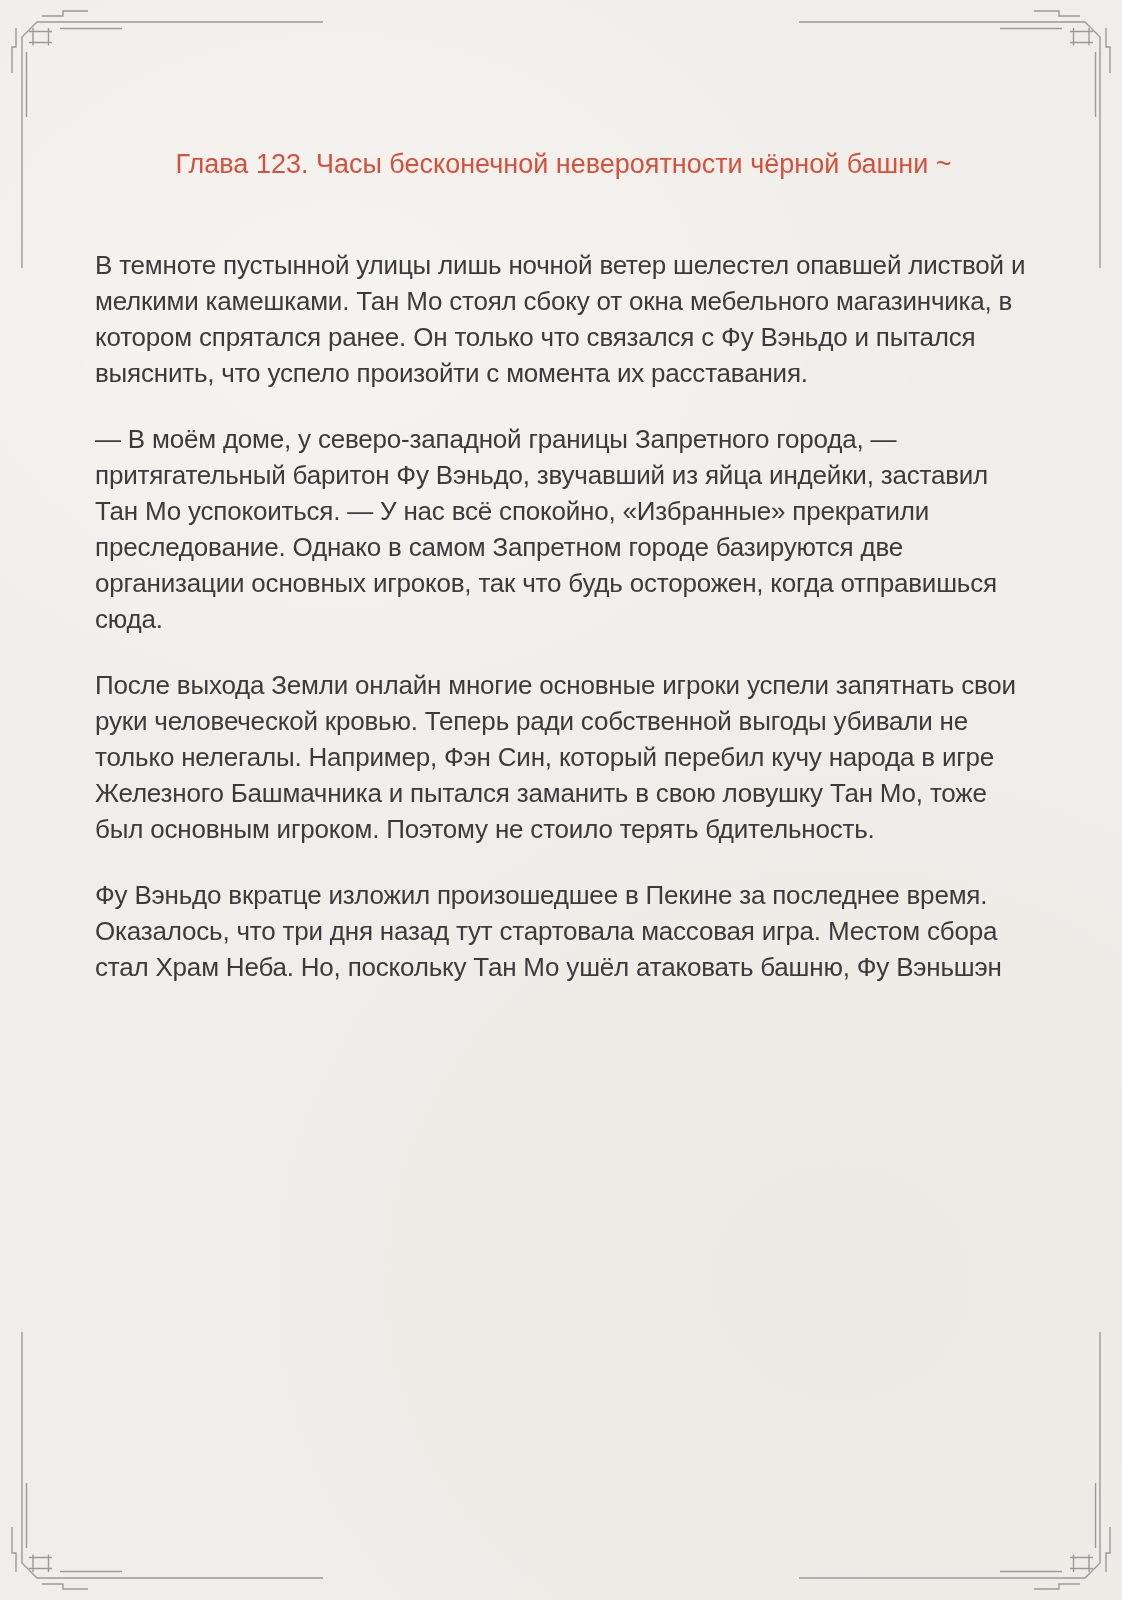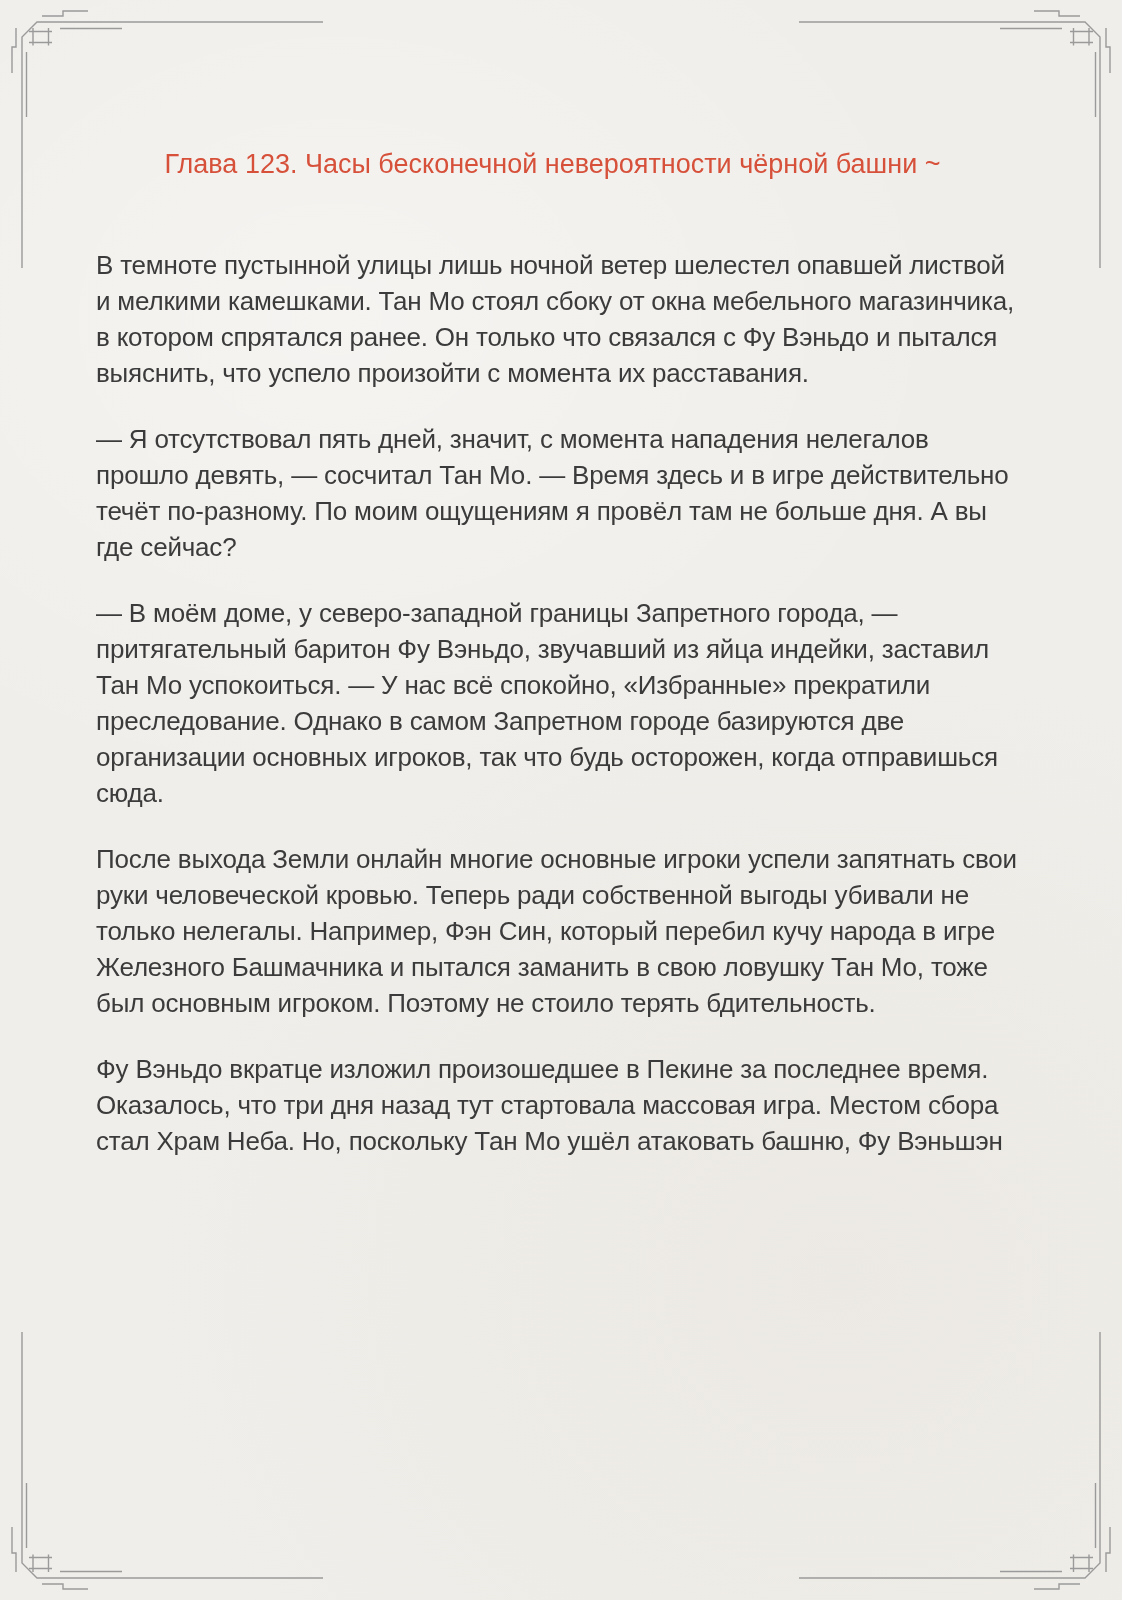--- a/index.html
+++ b/index.html
@@ -18,34 +18,34 @@
       radial-gradient(ellipse 1000px 900px at 75% 80%, rgba(226,222,214,0.30), rgba(226,222,214,0) 70%);
   }
   .frame-svg {
     position: absolute;
     left: 0; top: 0;
     width: 1122px; height: 1600px;
     pointer-events: none;
   }
   .content {
     position: absolute;
-    left: 84px;
+    left: 95px;
     top: 0;
     width: 937px;
   }
   .chapter-title {
     margin: 146px 0 64px 0;
     font-size: 27px;
     line-height: 37px;
     font-weight: 400;
     text-align: center;
     color: #d6503a;
   }
   .body-text p {
-    margin: 0 0 30px 12px;
+    margin: 0 0 30px 0;
     font-size: 26px;
     line-height: 36px;
     color: #3b3b3b;
     letter-spacing: -0.2px;
     text-align: left;
   }
 </style>
 </head>
 <body>
 
@@ -78,18 +78,17 @@
   <g transform="translate(1122,1600) scale(-1,-1)">
     <use href="#corner-ornament"></use>
   </g>
 </svg>
 
 <div class="content">
   <h1 class="chapter-title">Глава 123. Часы бесконечной невероятности чёрной башни ~</h1>
 
   <div class="body-text">
     <p>В темноте пустынной улицы лишь ночной ветер шелестел опавшей листвой и мелкими камешками. Тан Мо стоял сбоку от окна мебельного магазинчика, в котором спрятался ранее. Он только что связался с Фу Вэньдо и пытался выяснить, что успело произойти с момента их расставания.</p>
-    <p>— Я отсутствовал пять дней, значит, с момента нападения нелегалов прошло девять, — сосчитал Тан Мо. — Время здесь и в игре действительно течёт по-разному. По моим ощущениям я провёл там не больше дня. А вы где сейчас?</p>
     <p>— В моём доме, у северо-западной границы Запретного города, — притягательный баритон Фу Вэньдо, звучавший из яйца индейки, заставил Тан Мо успокоиться. — У нас всё спокойно, «Избранные» прекратили преследование. Однако в самом Запретном городе базируются две организации основных игроков, так что будь осторожен, когда отправишься сюда.</p>
     <p>После выхода Земли онлайн многие основные игроки успели запятнать свои руки человеческой кровью. Теперь ради собственной выгоды убивали не только нелегалы. Например, Фэн Син, который перебил кучу народа в игре Железного Башмачника и пытался заманить в свою ловушку Тан Мо, тоже был основным игроком. Поэтому не стоило терять бдительность.</p>
     <p>Фу Вэньдо вкратце изложил произошедшее в Пекине за последнее время. Оказалось, что три дня назад тут стартовала массовая игра. Местом сбора стал Храм Неба. Но, поскольку Тан Мо ушёл атаковать башню, Фу Вэньшэн</p>
   </div>
 </div>
 
 </body></html>

